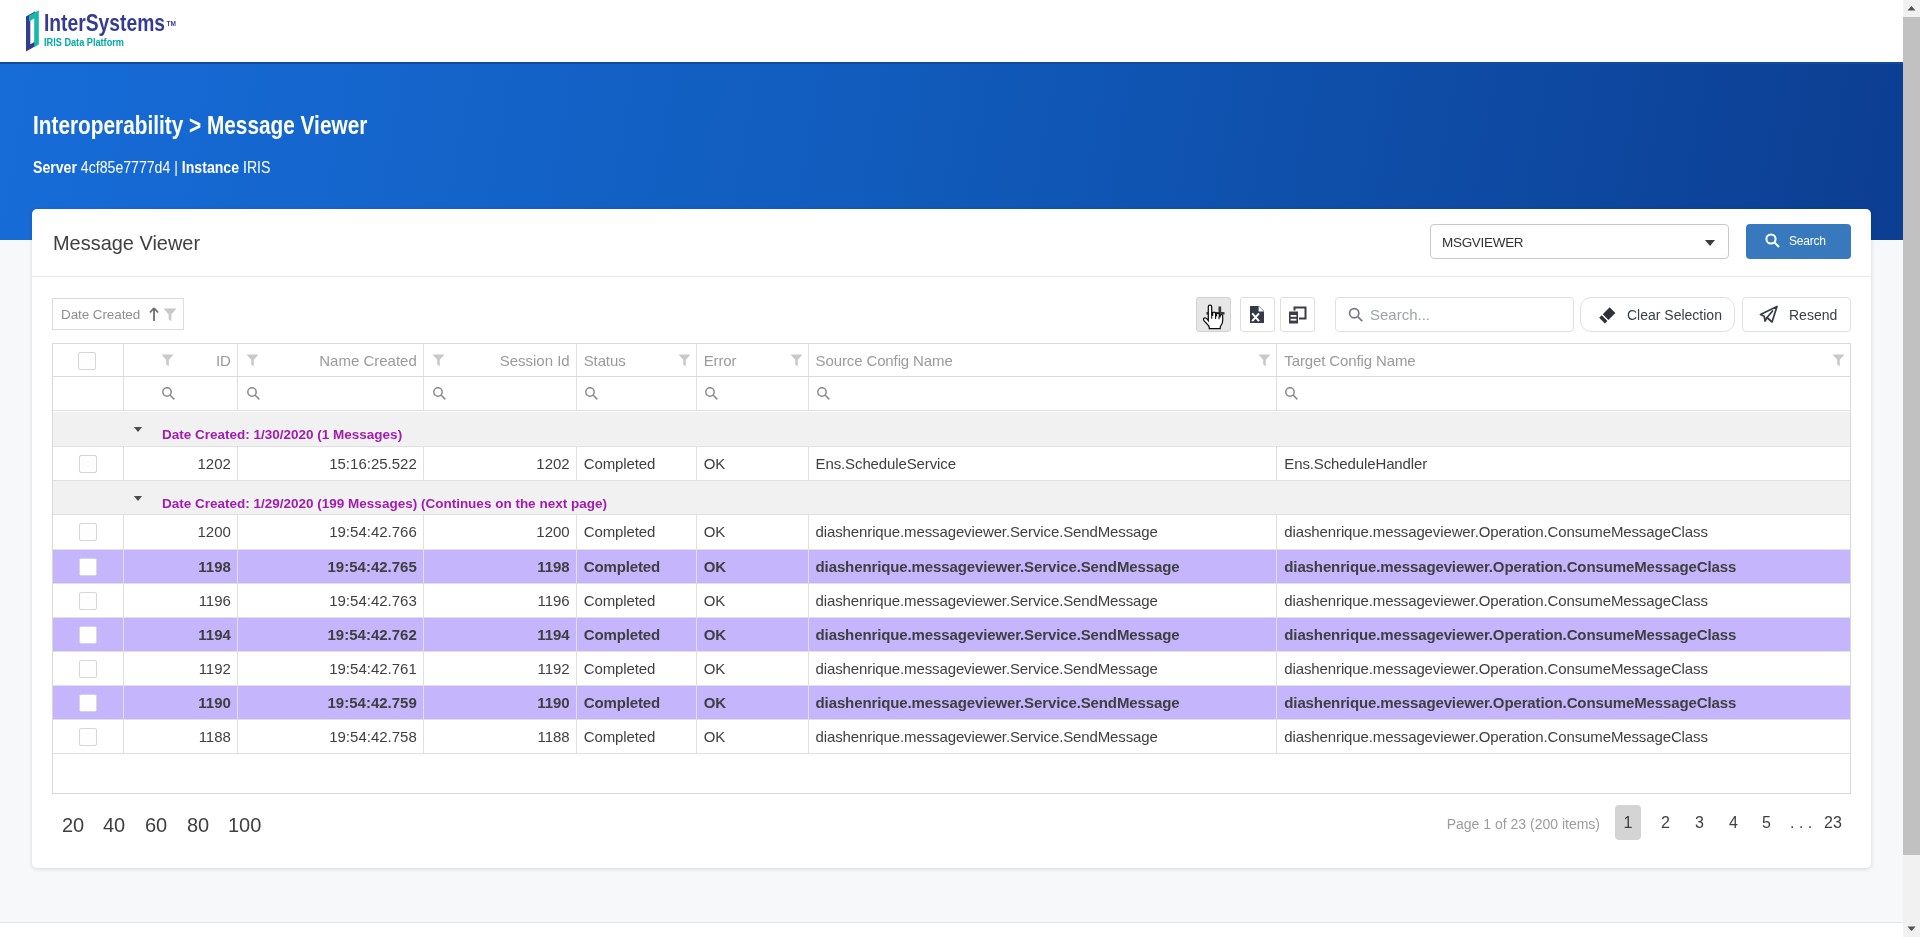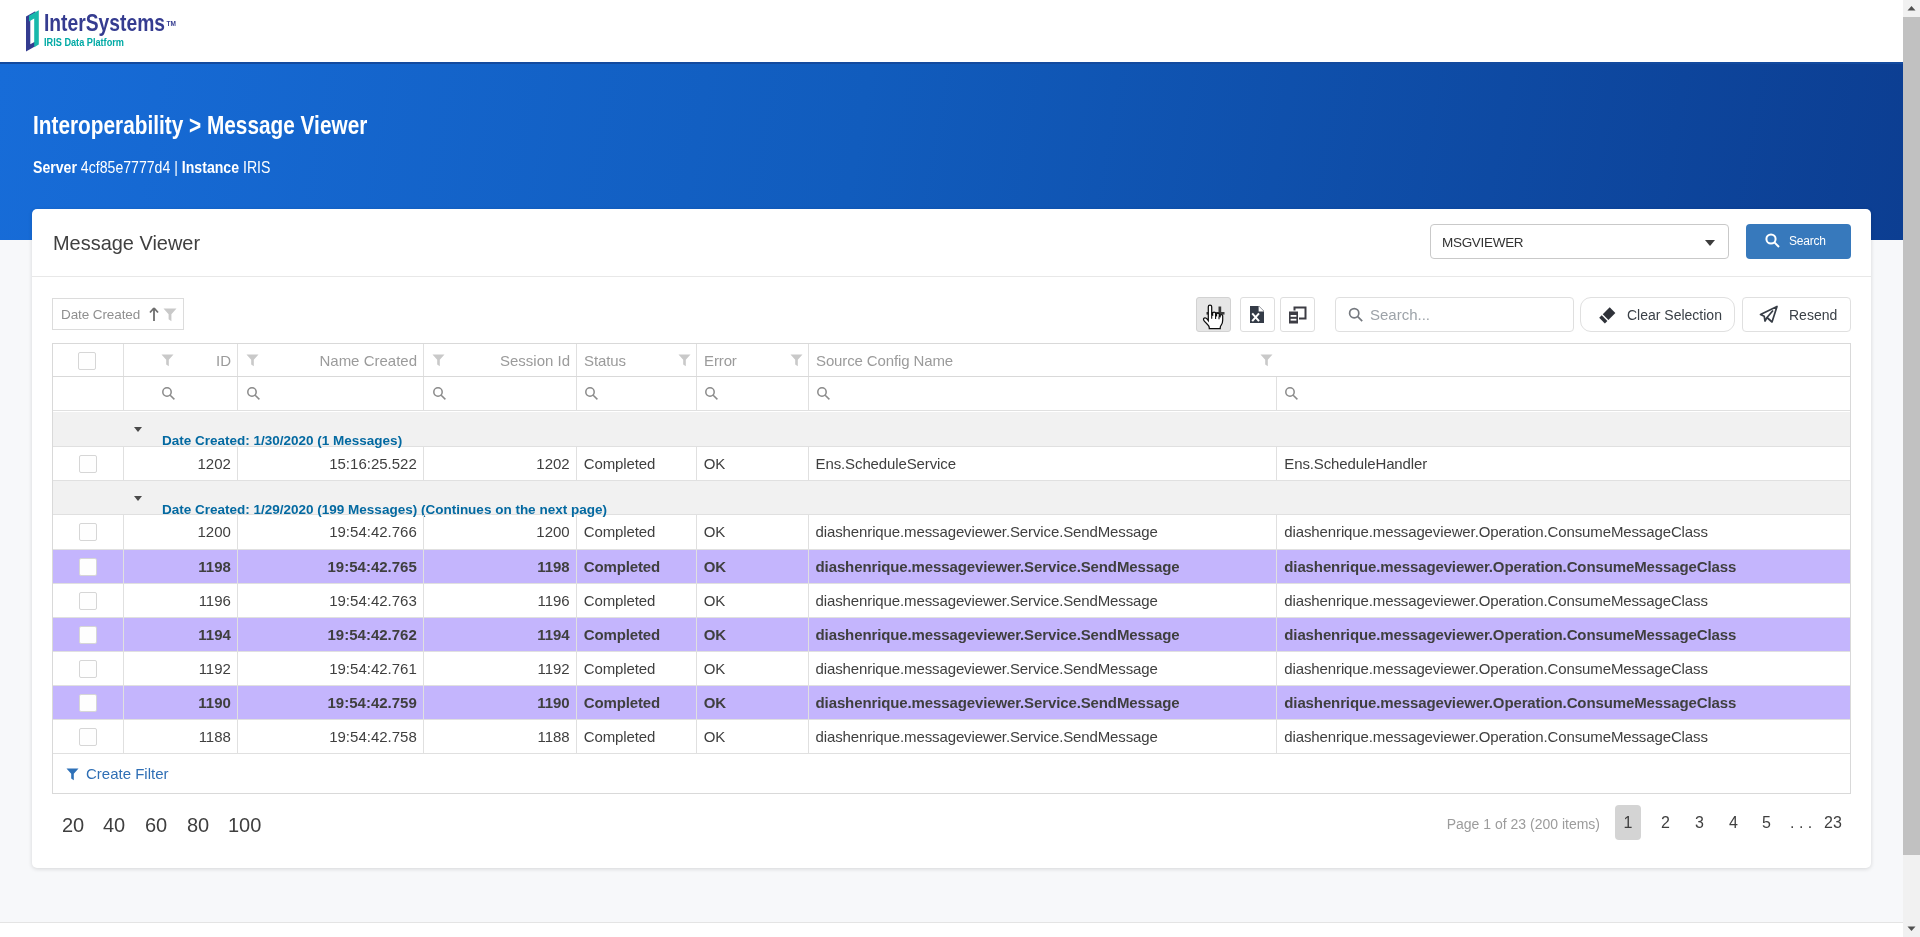--- a/index.html
+++ b/index.html
@@ -47,21 +47,21 @@
 .hrow { top:0; height:33px; border-bottom:1px solid #d9d9d9; color:#9b9b9b; font-size:15px; }
 .frow { top:33px; height:34px; border-bottom:1px solid #e0e0e0; }
 .grow { height:34px; border-bottom:1px solid #e0e0e0; background:#f1f1f1; }
 .drow { height:34px; border-bottom:1px solid #e0e0e0; font-size:15px; color:#3f3f3f; }
 .stripe { background:#c4b5fd;font-weight:bold; }
 .num { text-align:right; }
 .num .v { position:absolute; right:6px; top:8px; }
 .lft .v { position:absolute; left:7px; top:8px; letter-spacing:-0.12px; }
 .cb { position:absolute; width:18px; height:18px; border:1px solid #d6d6d6; border-radius:2px; background:#fefefe; left:26px; top:8px; }
 .gcaret { position:absolute; left:10px; top:15px; width:0; height:0; border-left:4.5px solid transparent; border-right:4.5px solid transparent; border-top:5.5px solid #4a4a4a; }
-.gtxt { position:absolute; left:38px; top:21px; font-weight:bold; color:#0369a1; font-size:13.5px; }
+.gtxt { position:absolute; left:38px; top:15px; font-weight:bold; color:#a21caf; font-size:13.5px; }
 #cfrow { position:absolute; left:0; top:410px; width:1797px; height:39px; background:#fff; }
 #cfrow .t { position:absolute; left:33px; top:11px; color:#2f6fb5; font-size:15px; }
 
 .pgsz { position:absolute; top:814px; font-size:20px; color:#3f3f3f; }
 #pginfo { position:absolute; top:816px; right:320px; font-size:14px; color:#9c9c9c; }
 .pgn { position:absolute; top:814px; font-size:16px; color:#3f3f3f; }
 #pg1 { left:1615px; top:805px; width:26px; height:35px; background:#d4d4d4; border-radius:4px; text-align:center; line-height:35px; font-size:16px; color:#3f3f3f; }
 
 #sbtrack { left:1903px; top:0; width:17px; height:937px; background:#f1f1f1; }
 #sbthumb { left:1903px; top:17px; width:17px; height:838px; background:#c1c1c1; }
@@ -187,20 +187,26 @@
         <svg width="13" height="13" style="position:absolute;right:5px;top:10px" viewBox="0 0 13 13">
           <path d="M0.5,0.5 H12.5 L7.8,5.8 V12.3 L5.2,10.5 V5.8 Z" fill="#c9c9c9"></path>
         </svg>
       </div>
     <div class="c c6 lft">
         <span class="v">Source Config Name</span>
         <svg width="13" height="13" style="position:absolute;right:5px;top:10px" viewBox="0 0 13 13">
           <path d="M0.5,0.5 H12.5 L7.8,5.8 V12.3 L5.2,10.5 V5.8 Z" fill="#c9c9c9"></path>
         </svg>
       </div>
+    <div class="c c7 lft">
+        <span class="v">Target Config Name</span>
+        <svg width="13" height="13" style="position:absolute;right:5px;top:10px" viewBox="0 0 13 13">
+          <path d="M0.5,0.5 H12.5 L7.8,5.8 V12.3 L5.2,10.5 V5.8 Z" fill="#c9c9c9"></path>
+        </svg>
+      </div>
   </div>
 
   <div class="row frow">
     <div class="c c0"></div>
     <div class="c c1">
         <svg width="15" height="15" style="position:absolute;left:37px;top:9px" viewBox="0 0 15 15">
           <circle cx="6" cy="6" r="4.2" fill="none" stroke="#8a8a8a" stroke-width="1.5"></circle>
           <line x1="9.2" y1="9.2" x2="13.4" y2="13.4" stroke="#8a8a8a" stroke-width="1.5"></line>
         </svg>
       </div>
@@ -460,26 +466,20 @@
         <span class="v">OK</span>
       </div>
     <div class="c c6 lft">
         <span class="v">diashenrique.messageviewer.Service.SendMessage</span>
       </div>
     <div class="c c7 lft">
         <span class="v">diashenrique.messageviewer.Operation.ConsumeMessageClass</span>
       </div>
   </div>
 
-  <div id="cfrow">
-    <svg width="13" height="13" style="position:absolute;left:13px;top:14px" viewBox="0 0 13 13">
-        <path d="M0.5,0.5 H12.5 L7.8,5.8 V12.3 L5.2,10.5 V5.8 Z" fill="#2e71b8"></path>
-      </svg>
-    <span class="t">Create Filter</span>
-  </div>
 </div>
 
 <div class="pgsz" style="left:62px">20</div>
 <div class="pgsz" style="left:103px">40</div>
 <div class="pgsz" style="left:145px">60</div>
 <div class="pgsz" style="left:187px">80</div>
 <div class="pgsz" style="left:228px">100</div>
 <div id="pginfo">Page 1 of 23 (200 items)</div>
 <div class="abs" id="pg1">1</div>
 <div class="pgn" style="left:1661px">2</div>

